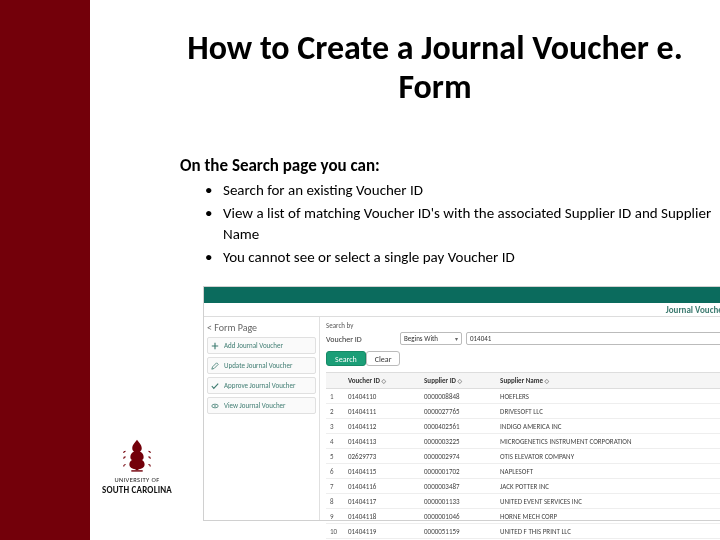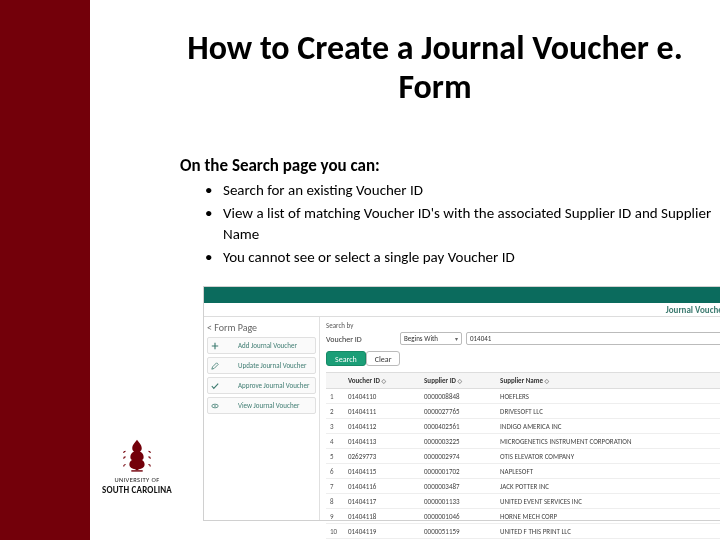--- a/index.html
+++ b/index.html
@@ -10,21 +10,21 @@
   .subtitle { position: absolute; left: 180px; top: 155px; font-weight: 700; font-size: 17px; color: #000; }
   .bullets { position: absolute; left: 205px; top: 180px; font-size: 15px; color: #000; line-height: 1.4; }
   .bullets li { list-style: none; position: relative; padding-left: 18px; margin-bottom: 2px; }
   .bullets li::before { content: "•"; position: absolute; left: 0; top: 0; }
   .screenshot { position: absolute; left: 180px; top: 286px; width: 530px; height: 235px; border: 1px solid #d0d0d0; background: #fff; font-size: 8px; color: #333; margin-left: 23px; }
   .ss-topbar { height: 16px; background: #0b6b5d; }
   .ss-header { height: 14px; background: #fff; border-bottom: 1px solid #ddd; display: flex; align-items: center; justify-content: flex-end; padding: 0 6px; font-size: 9px; font-weight: 600; color: #3d7b70; }
   .ss-body { display: flex; height: calc(100% - 30px); }
   .ss-left { width: 116px; background: #fff; border-right: 1px solid #e0e0e0; padding: 4px 3px; }
   .ss-left-title { font-size: 10px; color: #666; margin-bottom: 3px; }
-  .ss-nav-item { display: flex; align-items: center; gap: 19px; border: 1px solid #e0e0e0; border-radius: 2px; padding: 3px 3px; margin-bottom: 3px; font-size: 7px; color: #3d7b70; background: #fafafa; }
+  .ss-nav-item { display: flex; align-items: center; gap: 5px; border: 1px solid #e0e0e0; border-radius: 2px; padding: 3px 3px; margin-bottom: 3px; font-size: 7px; color: #3d7b70; background: #fafafa; }
   .ss-nav-icon { width: 8px; height: 8px; display: inline-block; }
   .ss-right { flex: 1; padding: 4px 6px; }
   .ss-searchby { font-size: 7px; color: #555; margin-bottom: 2px; }
   .ss-searchrow { display: flex; align-items: center; gap: 4px; margin-bottom: 6px; }
   .ss-label { width: 70px; font-size: 8px; color: #333; }
   .ss-select { flex: 0 0 62px; height: 13px; border: 1px solid #bbb; border-radius: 2px; font-size: 7px; padding: 0 3px; display: flex; align-items: center; justify-content: space-between; background: #fff; }
   .ss-sel-arrow { font-size: 6px; color: #666; }
   .ss-input { flex: 1; height: 13px; border: 1px solid #bbb; border-radius: 2px; font-size: 7px; padding: 0 3px; display: flex; align-items: center; background: #fff; text-align: right; }
   .ss-btns { display: flex; margin-bottom: 6px; }
   .ss-btn { height: 15px; padding: 0 8px; border-radius: 3px; font-size: 8px; display: flex; align-items: center; }

